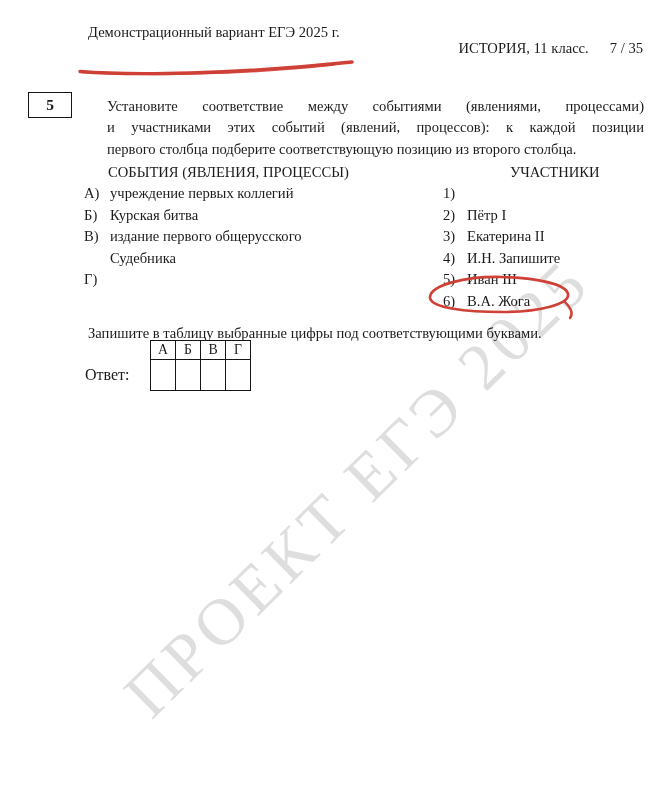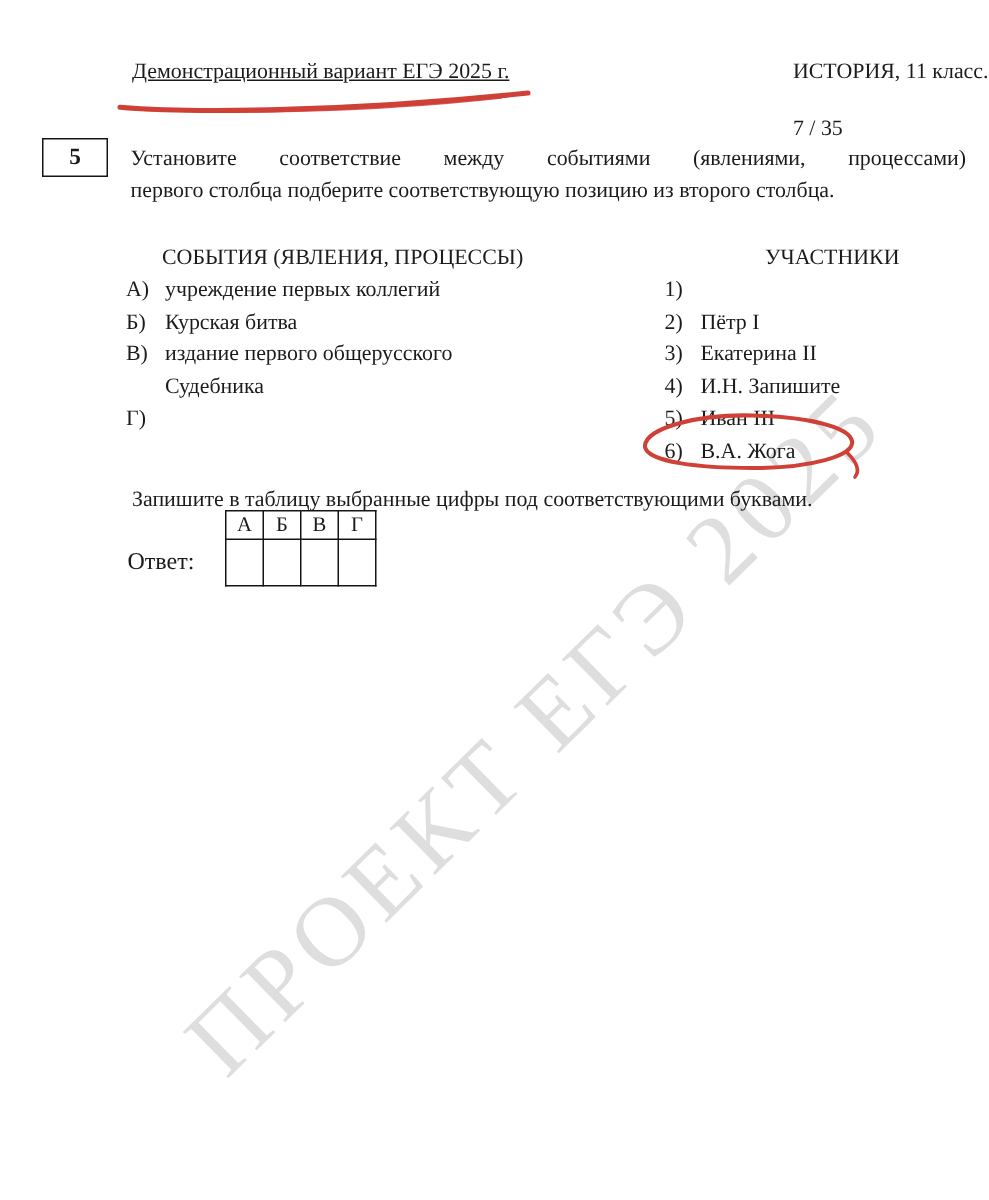--- a/index.html
+++ b/index.html
@@ -27,31 +27,29 @@
     color: #dedede;
     z-index: 0;
     user-select: none;
   }
   
   .content { position: absolute; inset: 0; z-index: 1; }
 
   
   .hdr-title {
     position: absolute;
-    left: 88px; top: 40px;
-    font-size: 14.6px;
-    text-decoration: underline;
+    left: 88px; top: 24px;
+    font-size: 14.6px;
   }
   .hdr-right {
     position: absolute;
-    right: 0; top: 40px;
+    right: 16px; top: 40px;
     font-size: 14.6px;
     display: flex;
     gap: 21px;
-    flex-direction: column;
   }
   .swoosh { position: absolute; left: 74px; top: 55px; }
 
   
   .qbox {
     position: absolute;
     left: 28px; top: 92px;
     width: 44px; height: 26px;
     border: 1.7px solid #151515;
     display: flex; align-items: center; justify-content: center;
@@ -60,21 +58,21 @@
   }
 
   
   .qtext {
     position: absolute;
     left: 87px; top: 96px;
     width: 557px;
     font-size: 14.6px;
     line-height: 21.4px;
   }
-  .q-line { text-align: justify; text-align-last: justify; }
+  .q-line { text-align: justify; text-align-last: justify; margin-left: 20px; }
   .q-line.last { text-align-last: left; }
 
   
   .col-header { position: absolute; font-size: 14.6px; white-space: nowrap; font-family: Liberation Serif, serif; }
   .col-header.left  { left: 108px; top: 164px; }
   .col-header.right { left: 510px; top: 164px; }
 
   .match-list { position: absolute; font-size: 14.6px; }
   .match-list.left  { left: 84px;  top: 183px; width: 315px; }
   .match-list.right { left: 443px; top: 183px; width: 210px; }
@@ -137,20 +135,21 @@
       <path d="M 6 16.5 C 55 20.5, 160 19.5, 278 7" fill="none" stroke="#cf4036" stroke-width="3.4" stroke-linecap="round"></path>
       <path d="M 8 17.5 C 70 21, 170 20, 260 10" fill="none" stroke="#cf4036" stroke-width="1.6" stroke-linecap="round" opacity="0.85"></path>
     </svg>
 
     <div class="qbox">
       <span>5</span>
     </div>
 
     <div class="qtext">
       <div class="q-line">Установите соответствие между событиями (явлениями, процессами)</div>
+      <div class="q-line">и участниками этих событий (явлений, процессов): к каждой позиции</div>
       <div class="q-line last">первого столбца подберите соответствующую позицию из второго столбца.</div>
     </div>
 
     <div class="col-header left">СОБЫТИЯ (ЯВЛЕНИЯ, ПРОЦЕССЫ)</div>
     <div class="col-header right">УЧАСТНИКИ</div>
 
     <div class="match-list left">
       <div class="li-row">
         <span class="li-label">А)</span>
         <span class="li-text">учреждение первых коллегий</span>

